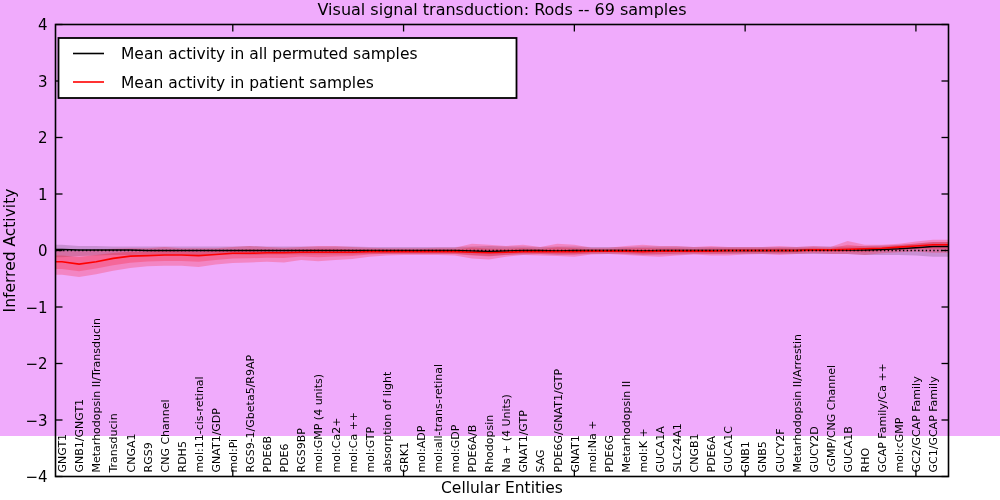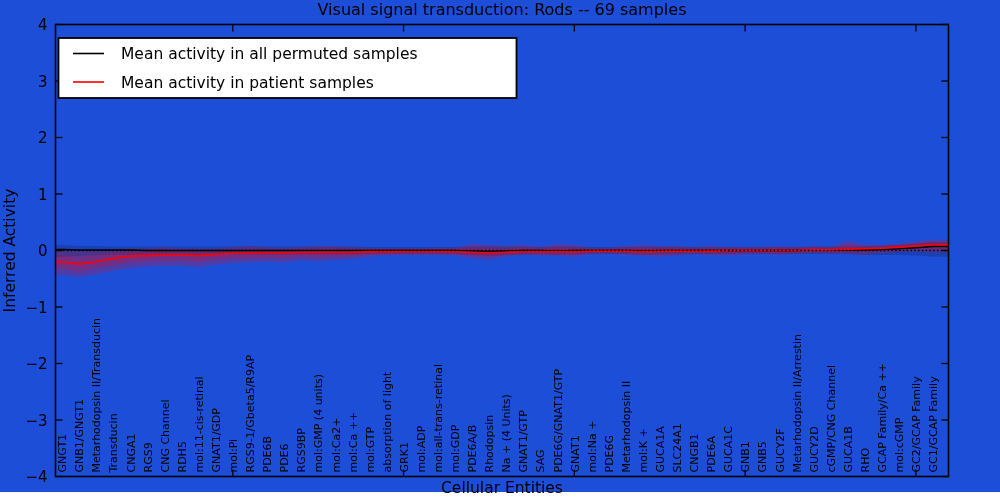--- a/index.html
+++ b/index.html
@@ -1,18 +1,18 @@
 <!DOCTYPE html>
 <html><head>
 <meta charset="utf-8">
 <style>
   html,body{margin:0;padding:0;background:#ffffff;}
   body{width:1000px;height:500px;overflow:hidden;
        font-family:"DejaVu Sans","Liberation Sans",sans-serif;}
-  .figure{position:relative;width:1000px;height:492px;background:#1d4ed8;}
+  .figure{position:relative;width:1000px;height:436px;background:#f0abfc;}
   svg{display:block;}
   text{fill:#000000;}
   .title{font-size:16px;}
   .axis-label{font-size:15.5px;}
   .ytick{font-size:15px;}
   .cat{font-size:11px;}
   .legend-label{font-size:15.5px;}
 </style>
 </head>
 <body>

